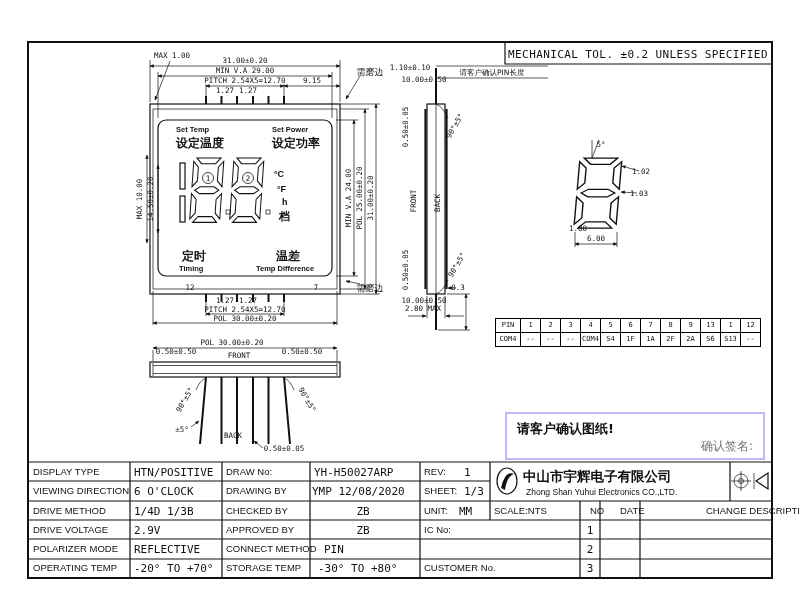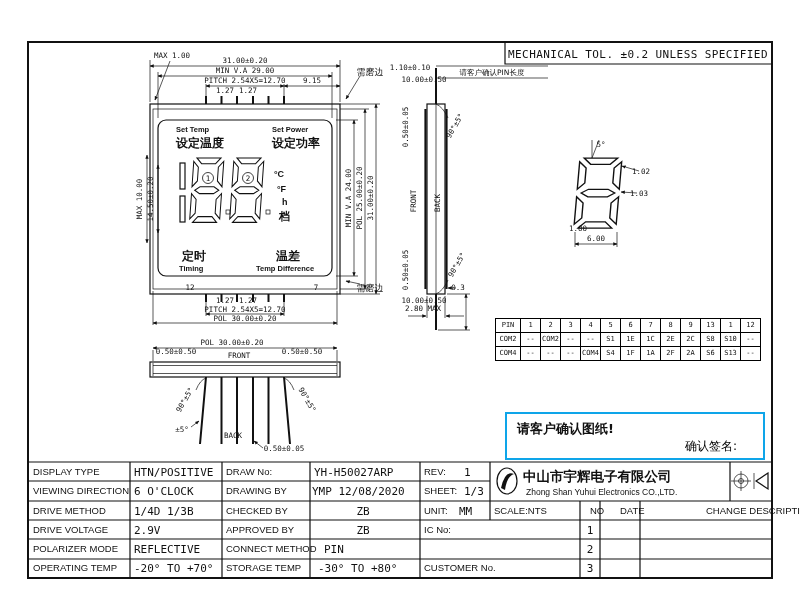--- a/index.html
+++ b/index.html
@@ -28,23 +28,23 @@
   .pin{fill:none;stroke:#111;stroke-width:2}
   .pol{fill:none;stroke:#111;stroke-width:2.2}
   .bubble{fill:#fff;stroke:#111;stroke-width:.8}
   #seg8 polygon{fill:none;stroke:#111;stroke-width:1}
 
   .pin-table{position:absolute;left:495px;top:318px;border-collapse:collapse;background:#fff}
   .pin-table td{border:1px solid #000;width:19px;min-width:19px;height:13px;padding:0;
                 font:7px "DejaVu Sans Mono",monospace;text-align:center;line-height:13px;color:#111}
   .pin-table td.c0{width:24px;min-width:24px}
 
-  .confirm-box{position:absolute;left:505px;top:412px;width:256px;height:44px;border:2px solid #0ea5e9;background:#fff}
+  .confirm-box{position:absolute;left:505px;top:412px;width:256px;height:44px;border:2px solid #c4b5fd;background:#fff}
   .confirm-note{position:absolute;left:10px;top:6px;font:bold 13px "DejaVu Sans",sans-serif;color:#111}
-  .confirm-sign{position:absolute;right:26px;bottom:3px;font:12px "DejaVu Sans",sans-serif;color:#000000}
+  .confirm-sign{position:absolute;right:10px;bottom:3px;font:12px "DejaVu Sans",sans-serif;color:#737373}
 </style>
 </head>
 <body>
 
 <div class="page">
 
 <svg width="800" height="608" viewBox="0 0 800 608">
   <defs>
     <marker id="arr" viewBox="0 0 10 10" refX="9" refY="5" markerWidth="6" markerHeight="6" orient="auto-start-reverse">
       <path d="M0,1 L10,5 L0,9 z" fill="#111"></path>
@@ -286,35 +286,20 @@
           <td>5</td>
           <td>6</td>
           <td>7</td>
           <td>8</td>
           <td>9</td>
           <td>13</td>
           <td>1</td>
           <td>12</td>
         </tr>
         <tr>
-          <td class="c0">COM2</td>
-          <td>--</td>
-          <td>COM2</td>
-          <td>--</td>
-          <td>--</td>
-          <td>S1</td>
-          <td>1E</td>
-          <td>1C</td>
-          <td>2E</td>
-          <td>2C</td>
-          <td>S8</td>
-          <td>S10</td>
-          <td>--</td>
-        </tr>
-        <tr>
           <td class="c0">COM4</td>
           <td>--</td>
           <td>--</td>
           <td>--</td>
           <td>COM4</td>
           <td>S4</td>
           <td>1F</td>
           <td>1A</td>
           <td>2F</td>
           <td>2A</td>

